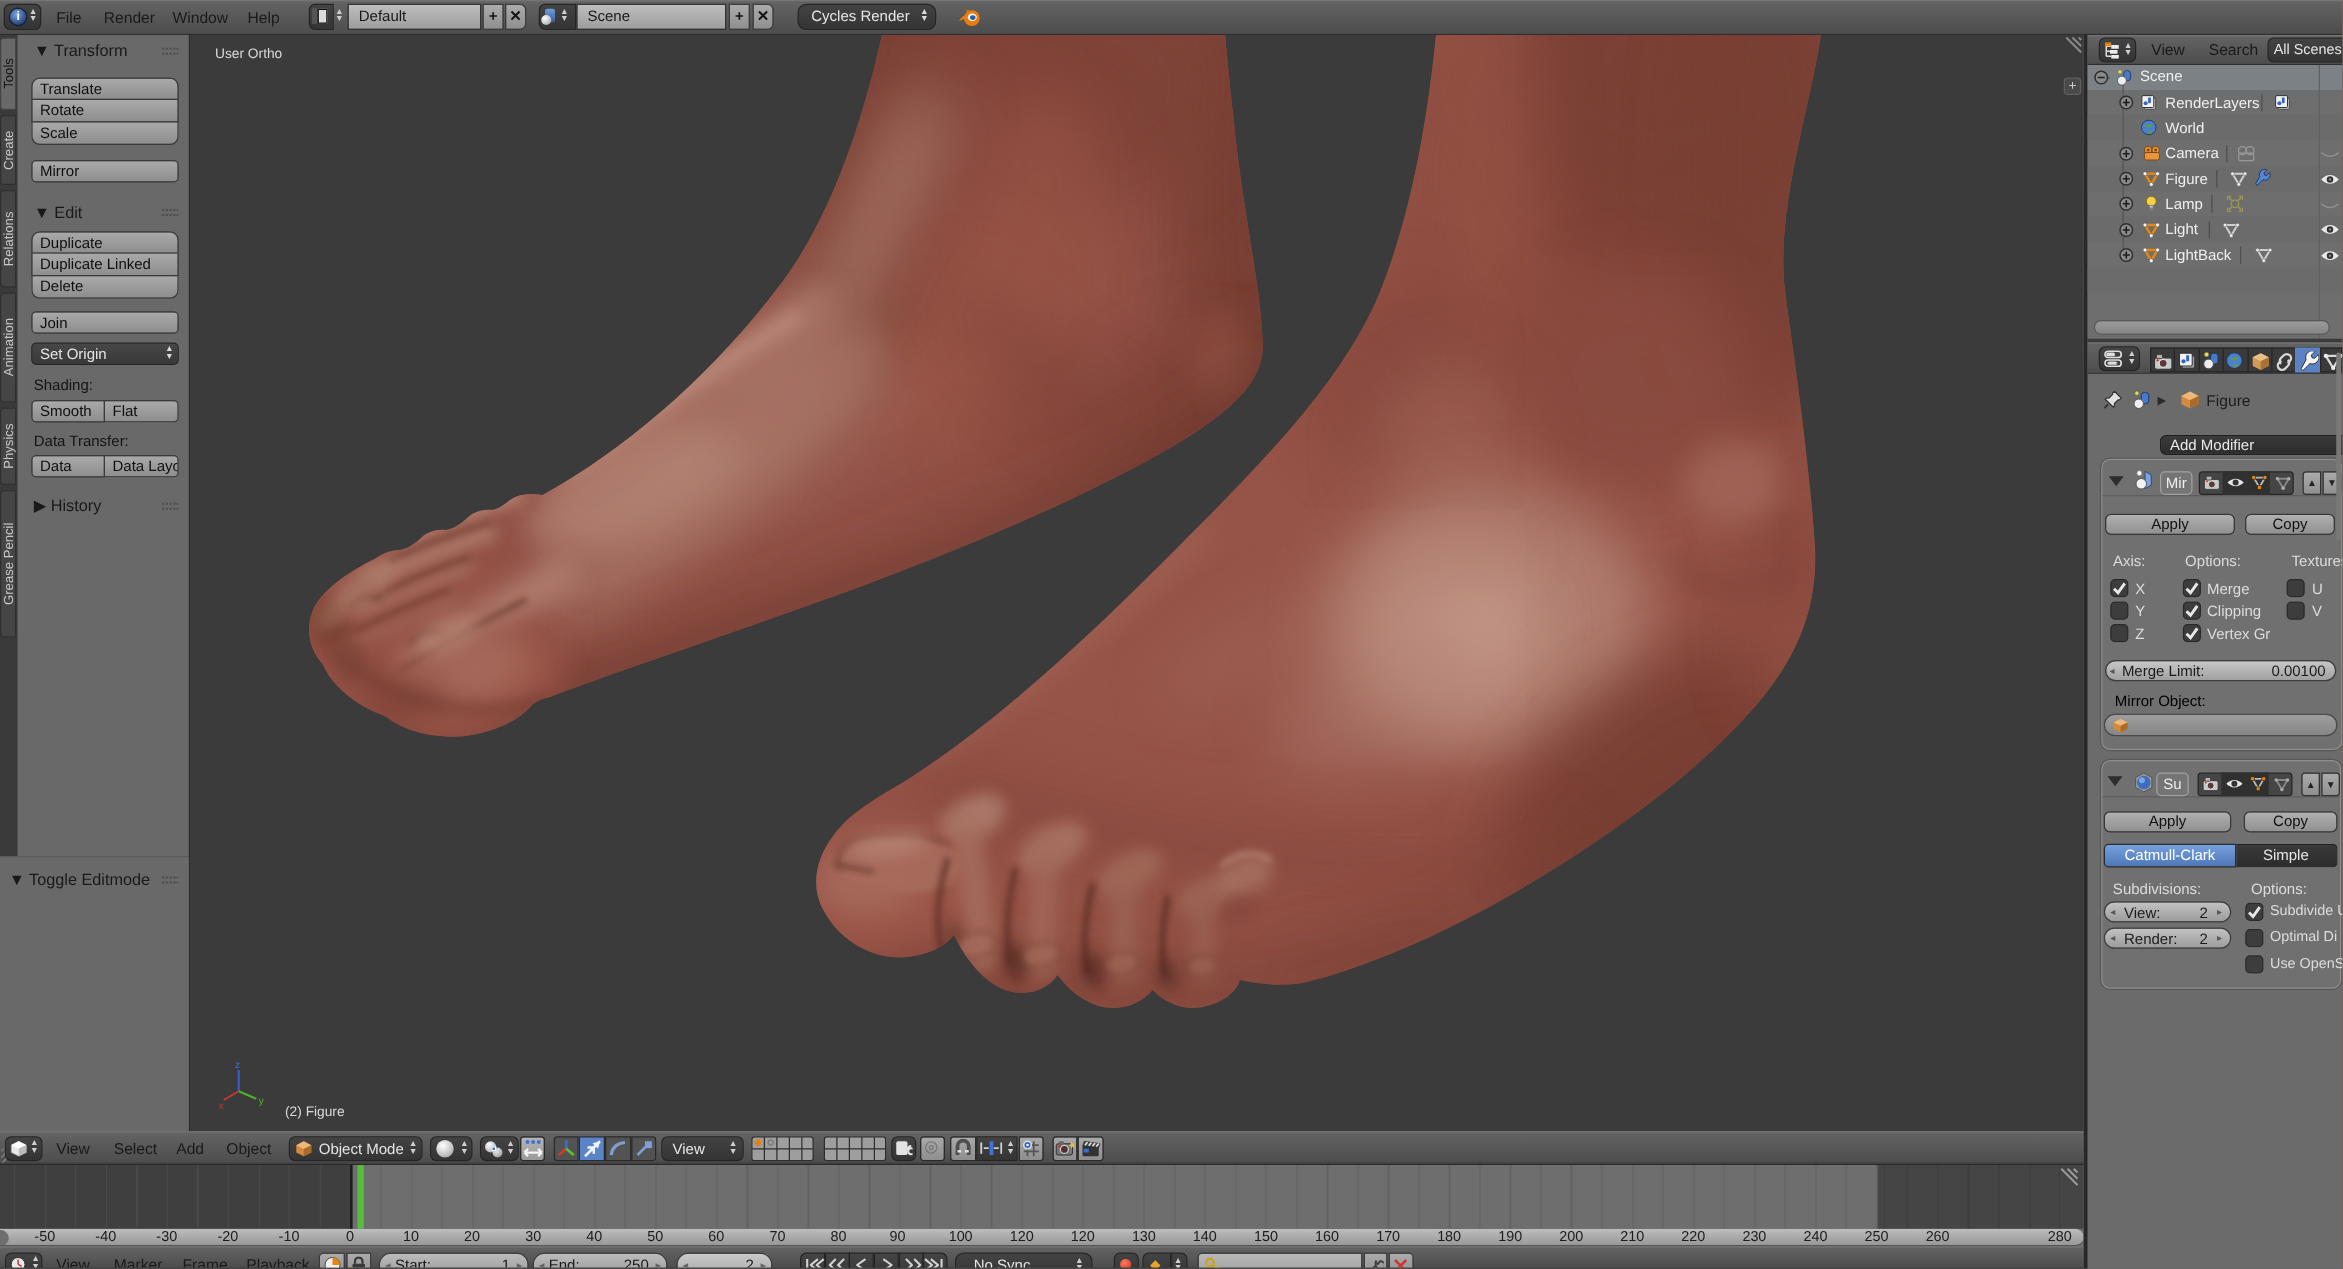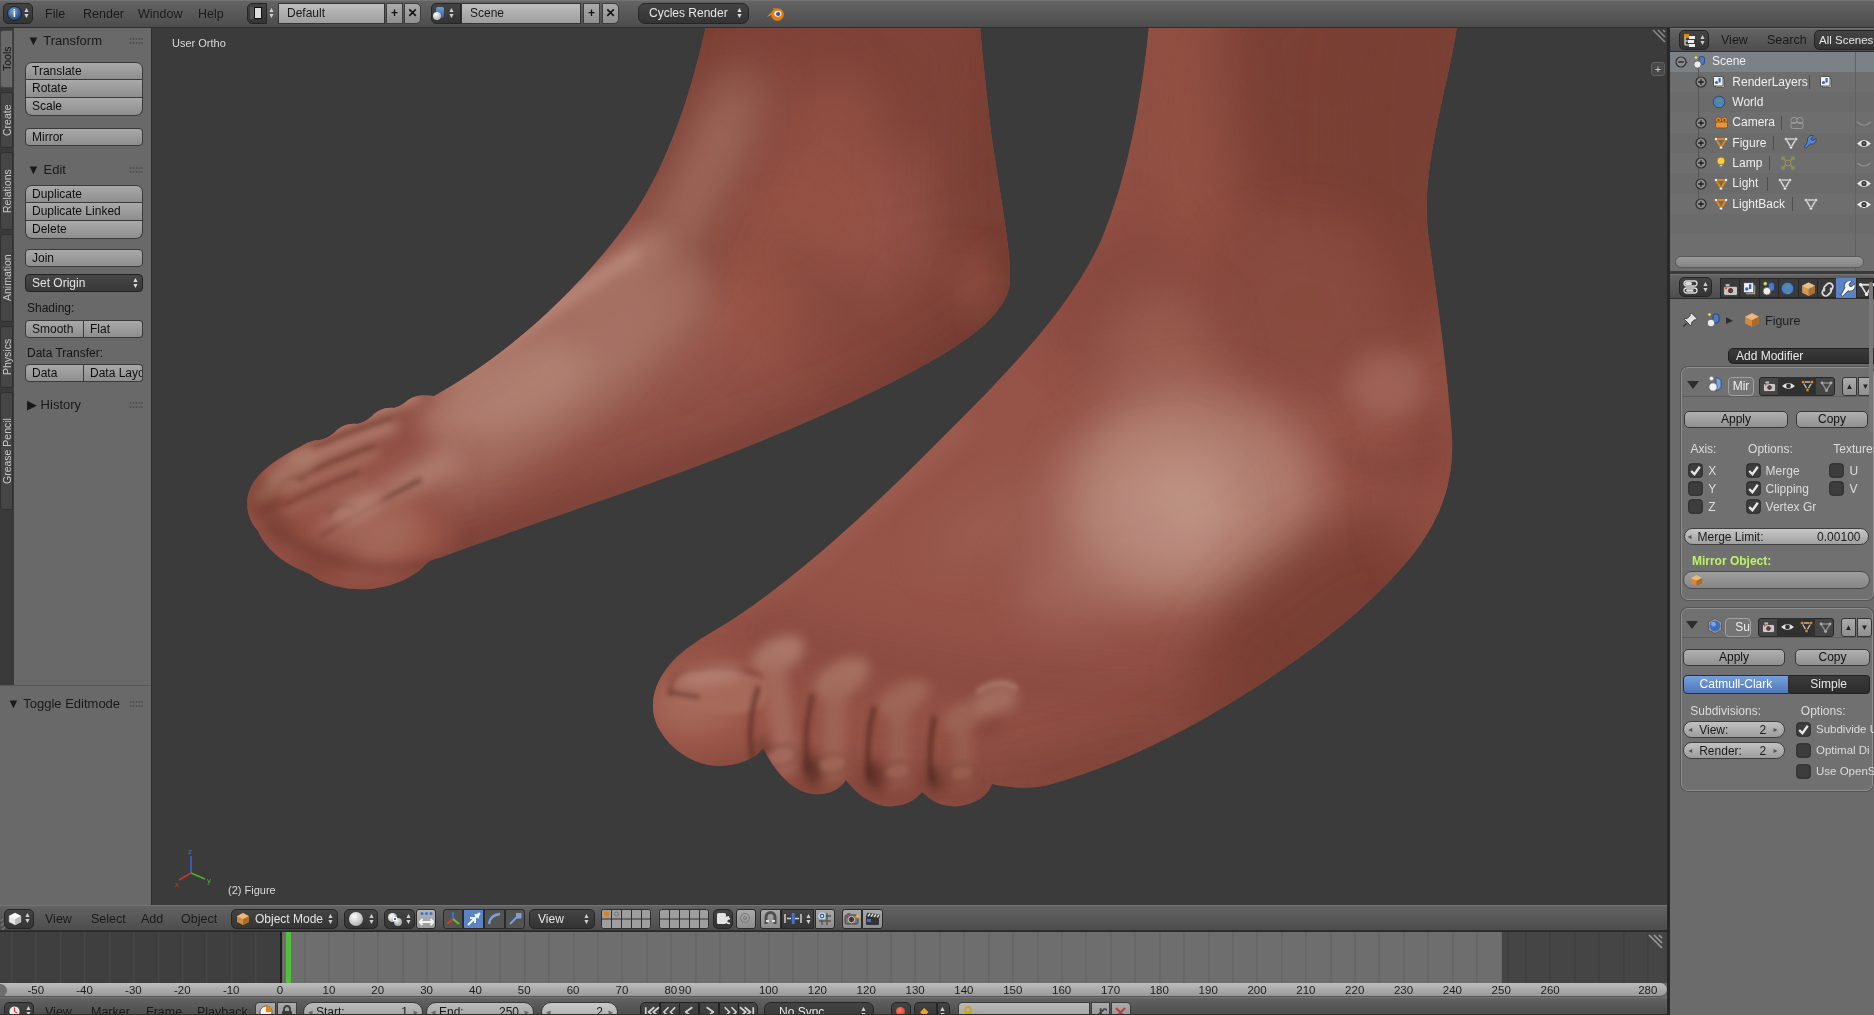--- a/index.html
+++ b/index.html
@@ -465,21 +465,21 @@
       <span class="rlab" style="left:211.2px;">-10</span>
       <span class="rlab" style="left:260.0px;">0</span>
       <span class="rlab" style="left:308.9px;">10</span>
       <span class="rlab" style="left:357.7px;">20</span>
       <span class="rlab" style="left:406.6px;">30</span>
       <span class="rlab" style="left:455.4px;">40</span>
       <span class="rlab" style="left:504.2px;">50</span>
       <span class="rlab" style="left:553.1px;">60</span>
       <span class="rlab" style="left:602.0px;">70</span>
       <span class="rlab" style="left:650.8px;">80</span>
-      <span class="rlab" style="left:665px;">90</span>
+      <span class="rlab" style="left:698px;">90</span>
       <span class="rlab" style="left:748.5px;">100</span>
       <span class="rlab" style="left:797.4px;">120</span>
       <span class="rlab" style="left:846.2px;">120</span>
       <span class="rlab" style="left:895.1px;">130</span>
       <span class="rlab" style="left:943.9px;">140</span>
       <span class="rlab" style="left:992.8px;">150</span>
       <span class="rlab" style="left:1041.6px;">160</span>
       <span class="rlab" style="left:1090.5px;">170</span>
       <span class="rlab" style="left:1139.3px;">180</span>
       <span class="rlab" style="left:1188.2px;">190</span>
@@ -948,36 +948,36 @@
       </svg>
       <div class="abs" style="left:179.5px;top:436px;color:#dcdcdc;font-size:12px;white-space:nowrap;">U</div>
       <svg class="abs" style="left:159.3px;top:453.2px;" width="15" height="15" viewBox="0 0 14 14">
         <rect x="0.7" y="0.7" width="12.6" height="12.6" rx="3" fill="#3d3d3d" stroke="#2a2a2a"></rect>
       </svg>
       <div class="abs" style="left:179.5px;top:454px;color:#dcdcdc;font-size:12px;white-space:nowrap;">V</div>
       <div class="abs" style="left:13.5px;top:499.6px;width:185px;height:17px;background:linear-gradient(#c8c8c8,#a0a0a0);border:1px solid #3e3e3e;border-radius:9px;"></div>
       <div class="abs" style="left:17.5px;top:503.6px;color:#555;font-size:8px;">◂</div>
       <div class="abs" style="left:27.5px;top:501.6px;color:#1b1b1b;font-size:12px;white-space:nowrap;">Merge Limit:</div>
       <div class="abs" style="right:13.5px;top:501.6px;color:#1b1b1b;font-size:12px;">0.00100</div>
-      <div class="abs" style="left:21.9px;top:526px;color:#bef264;font-size:12px;white-space:nowrap;font-weight:bold;">Mirror Object:</div>
+      <div class="abs" style="left:21.9px;top:526px;color:#000000;font-size:12px;white-space:nowrap;">Mirror Object:</div>
       <div class="abs" style="left:13px;top:543.4px;width:187px;height:18px;background:linear-gradient(#9e9e9e,#868686);border:1px solid #4a4a4a;border-radius:9px;"></div>
       <svg class="abs" style="left:19.6px;top:546px;" width="13" height="13" viewBox="0 0 14 14">
         <path d="M7,1 L13,4.2 L13,10 L7,13 L1,10 L1,4.2 Z" fill="#d18a3e"></path>
         <path d="M7,1 L13,4.2 L7,7.2 L1,4.2 Z" fill="#edb87a"></path>
         <path d="M7,7.2 L13,4.2 L13,10 L7,13 Z" fill="#a96a2a"></path>
       </svg>
     <div class="abs" style="left:11px;top:579.7px;width:192px;height:183px;background:#707070;border:1px solid #8e8e8e;border-radius:7px;box-shadow:0 0 0 1px #565656;"></div>
       <div class="abs" style="left:12px;top:609px;width:190px;height:1px;background:#5e5e5e;"></div>
       <div class="abs" style="left:16px;top:593px;width:0;height:0;border-left:6px solid transparent;border-right:6px solid transparent;border-top:8px solid #2d2d2d;"></div>
       <svg class="abs" style="left:36px;top:589px;" width="18" height="18" viewBox="0 0 18 18">
         <path d="M9,1.5 L15.5,5 V13 L9,16.5 L2.5,13 V5 Z" fill="#9a9a9a" stroke="#555" stroke-width="0.8"></path>
         <circle cx="9" cy="9" r="5.4" fill="#3e6cc0"></circle>
         <circle cx="7.5" cy="7.2" r="2.4" fill="#7da4e0"></circle>
       </svg>
-      <div class="abs" style="left:55px;top:589.5px;width:26px;height:19px;background:#757575;border:1px solid #a2a2a2;border-radius:4px;color:#ededed;font-size:12px;text-align:right;line-height:17px;">Su</div>
+      <div class="abs" style="left:55px;top:589.5px;width:26px;height:19px;background:#757575;border:1px solid #a2a2a2;border-radius:4px;color:#ededed;font-size:12px;text-align:center;line-height:17px;">Su</div>
       <div class="abs" style="left:88px;top:589.5px;width:76px;height:19px;background:#454545;border:1px solid #262626;border-radius:3px;"></div>
       <div class="abs" style="left:107px;top:589.5px;width:19px;height:19px;background:#303030;"></div>
       <div class="abs" style="left:126px;top:589.5px;width:19px;height:19px;background:#303030;"></div>
       <svg class="abs" style="left:90.5px;top:592.0px;" width="15" height="14" viewBox="0 0 15 14">
         <rect x="1.5" y="4.5" width="12" height="8" rx="1.5" fill="#c9c9c9" stroke="#333" stroke-width="0.7"></rect>
         <rect x="3" y="2" width="4.5" height="3" rx="1" fill="#b9b9b9" stroke="#333" stroke-width="0.6"></rect>
         <circle cx="7.5" cy="8.5" r="2.8" fill="#5c3a3a" stroke="#ddd" stroke-width="0.8"></circle>
         <circle cx="3.6" cy="6" r="0.8" fill="#d23a2a"></circle>
       </svg>
       <svg class="abs" style="left:109.5px;top:592.0px;" width="15" height="14" viewBox="0 0 15 14">

